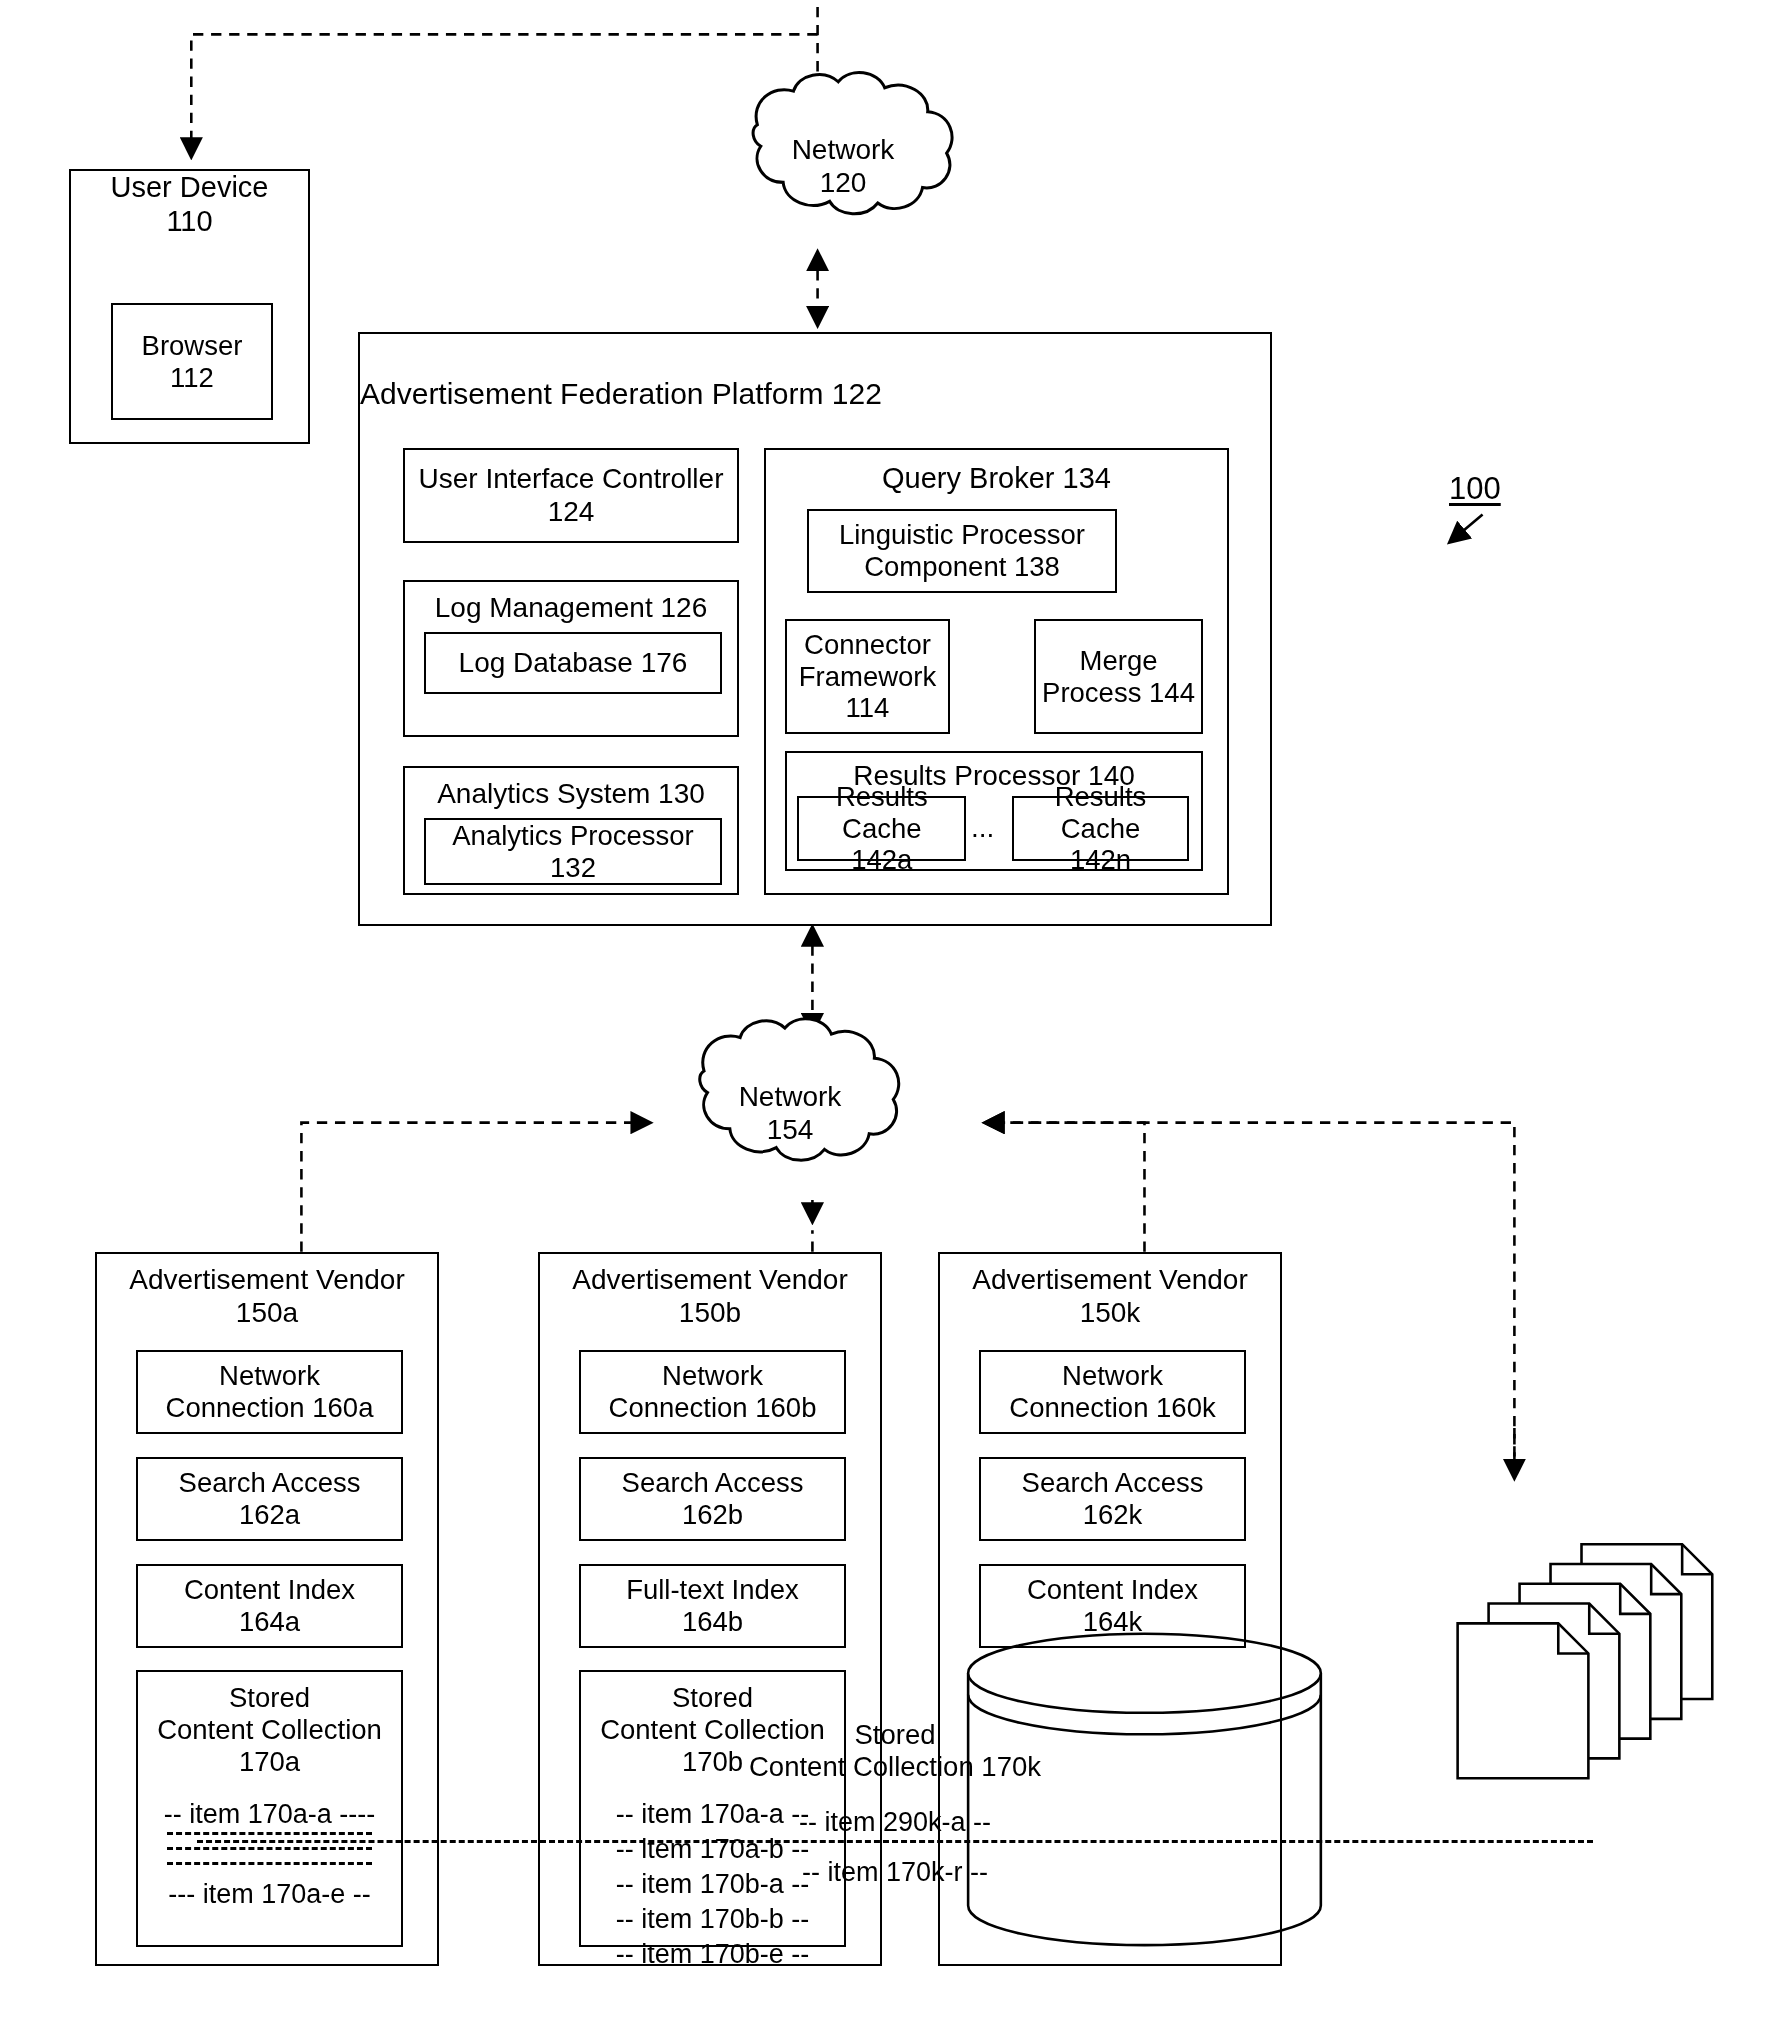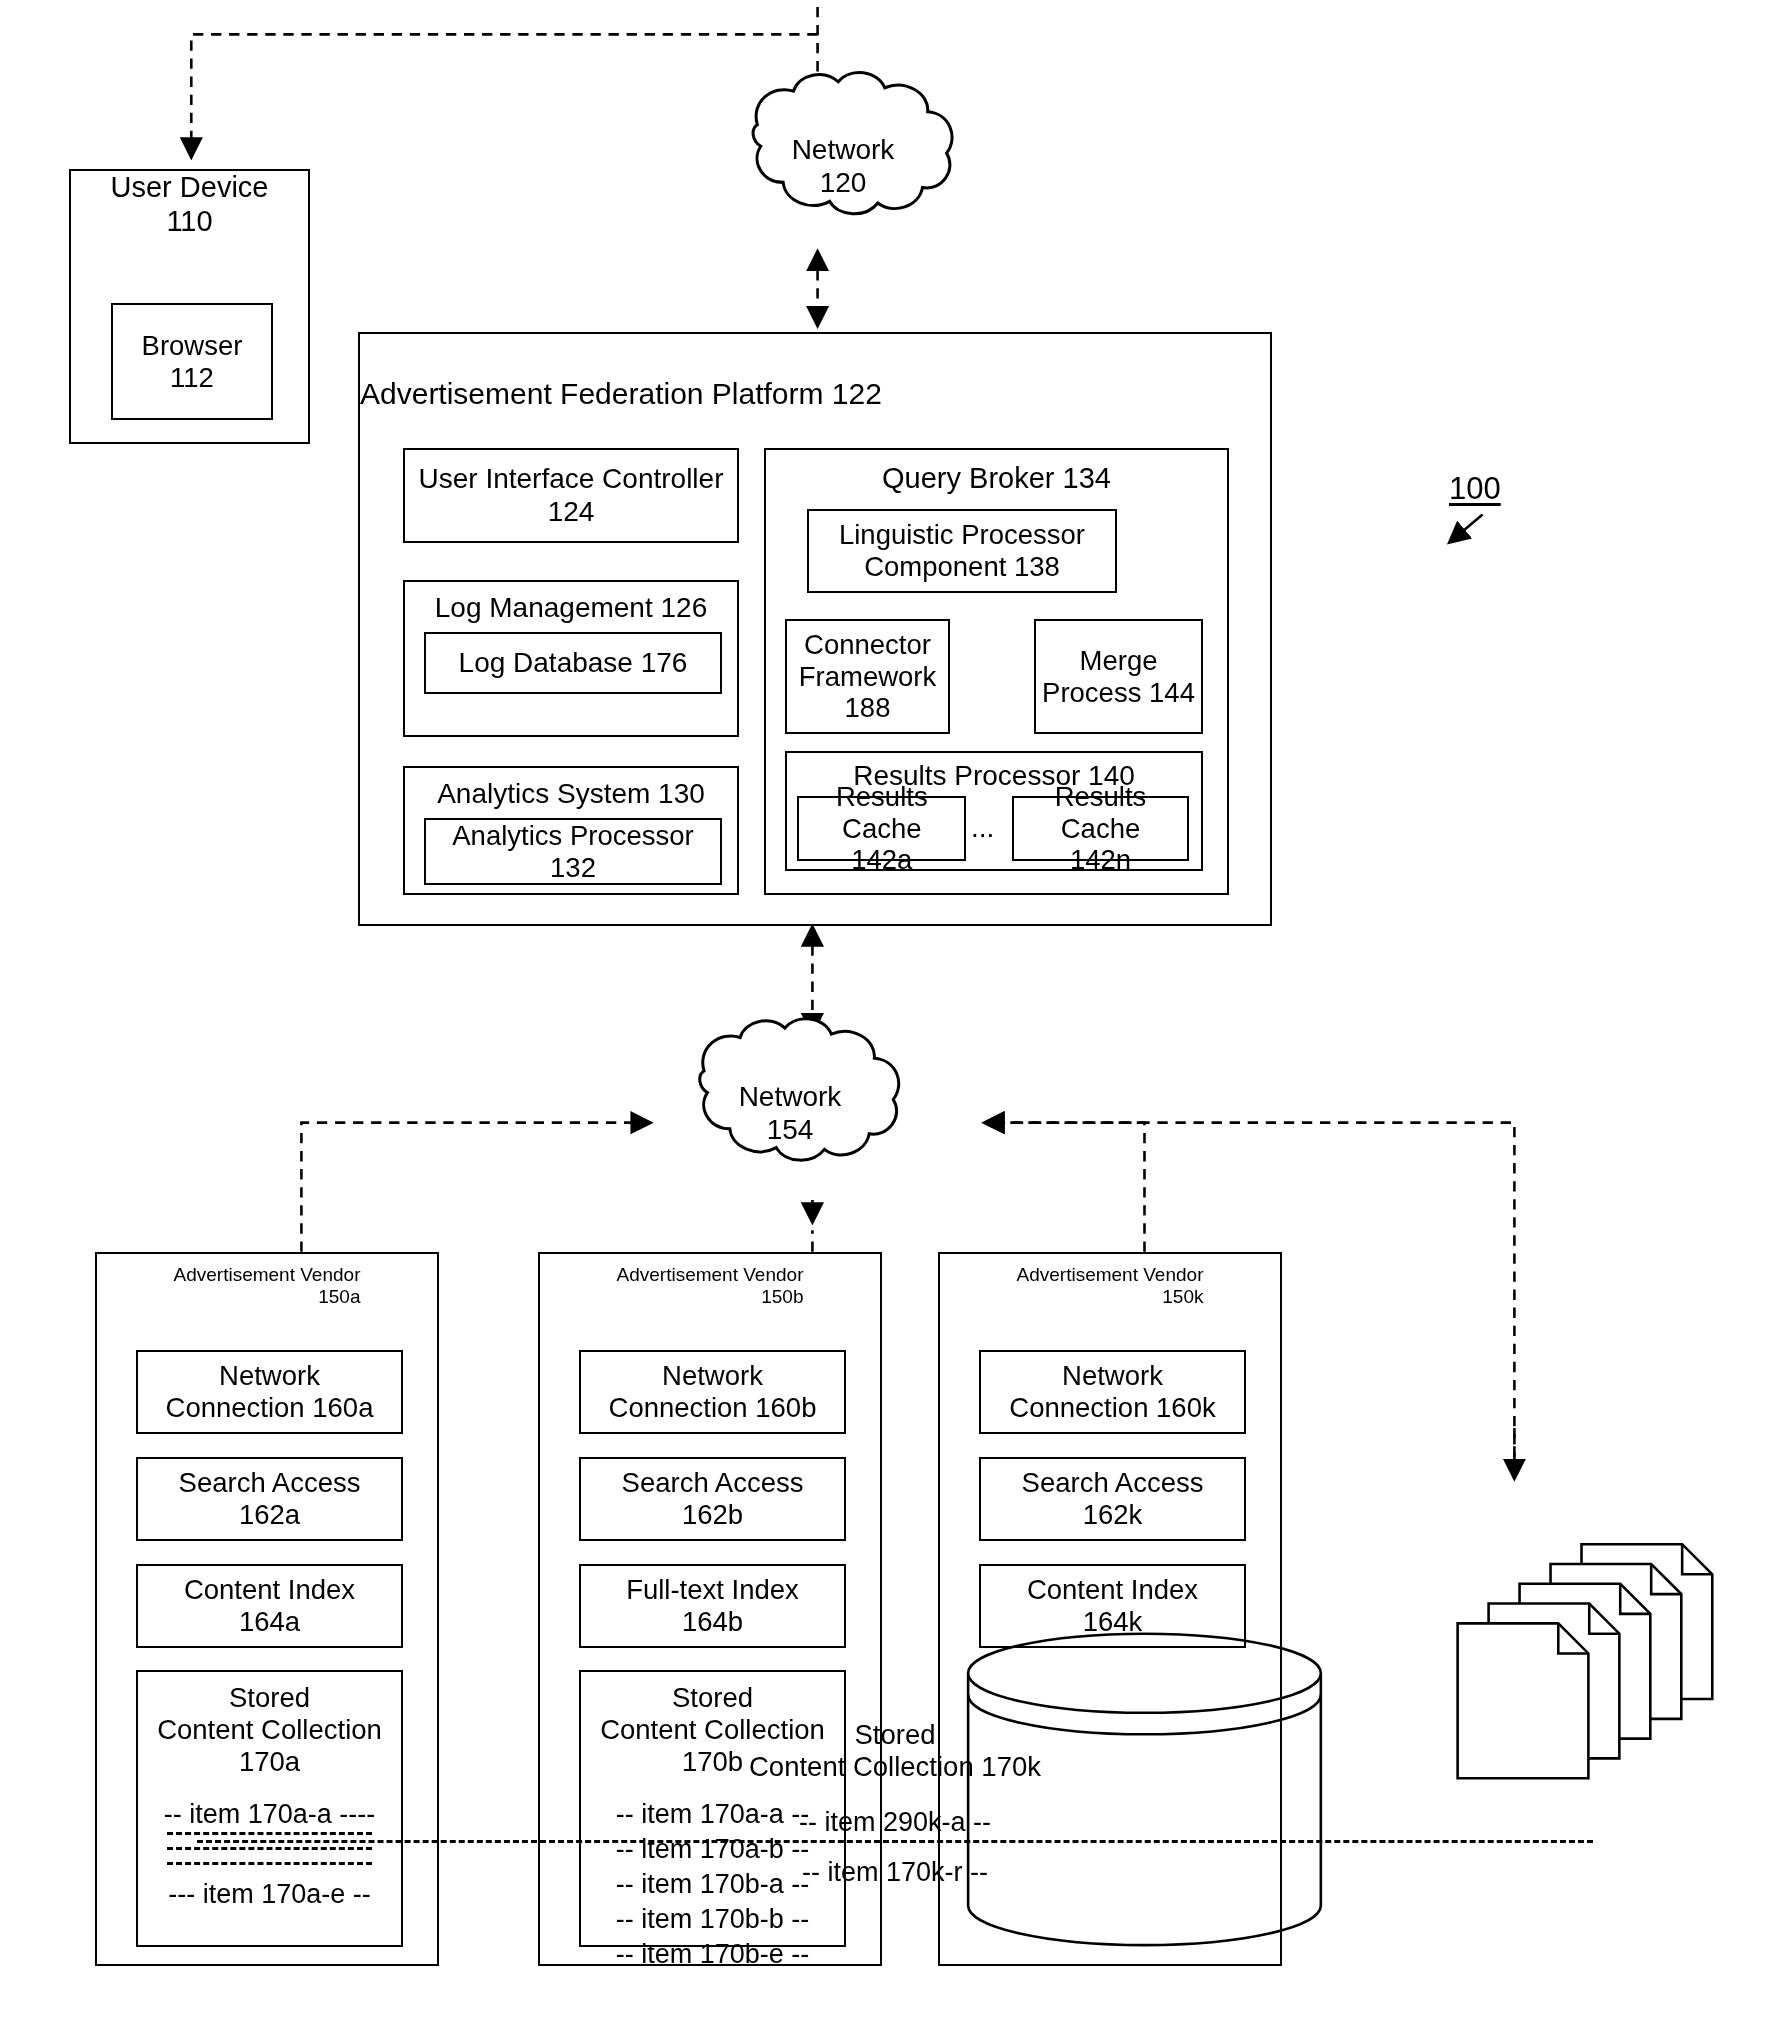--- a/index.html
+++ b/index.html
@@ -88,22 +88,22 @@
     line-height: 1.30;
   }
   .platform-title {
     position: absolute;
     left: 0;
     right: 0;
     font-size: 30px;
   }
   .vendor-title {
     margin-top: 10.3px;
-    text-align: right;
-    font-size: 19px;
+    text-align: center;
+    font-size: 28px;
     line-height: 1.16;
     white-space: pre-line;
   }
   .ellipsis {
     position: absolute;
     font-size: 28px;
   }
 </style>
 </head>
 <body>
@@ -235,21 +235,21 @@
       <div class="boxlabel t34" style="margin-top:12px;">Query Broker 134</div>
 
       <div class="box" style="left:41px; top:59px; width:310px; height:84px; justify-content:center;">
         <div class="boxlabel t32">Linguistic Processor
 Component 138</div>
       </div>
 
       <div class="box" style="left:19px; top:169px; width:165px; height:115px; justify-content:center;">
         <div class="boxlabel t32">Connector
 Framework
-188</div>
+114</div>
       </div>
 
       <div class="box" style="left:268px; top:169px; width:169px; height:115px; justify-content:center;">
         <div class="boxlabel t32">Merge
 Process 144</div>
       </div>
 
       <div class="box" style="left:19px; top:301px; width:418px; height:120px;">
         <div class="boxlabel t33" style="margin-top:6.9px;">Results Processor 140</div>
         <div class="box" style="left:10.3px; top:43px; width:169px; height:65px; justify-content:center;">

